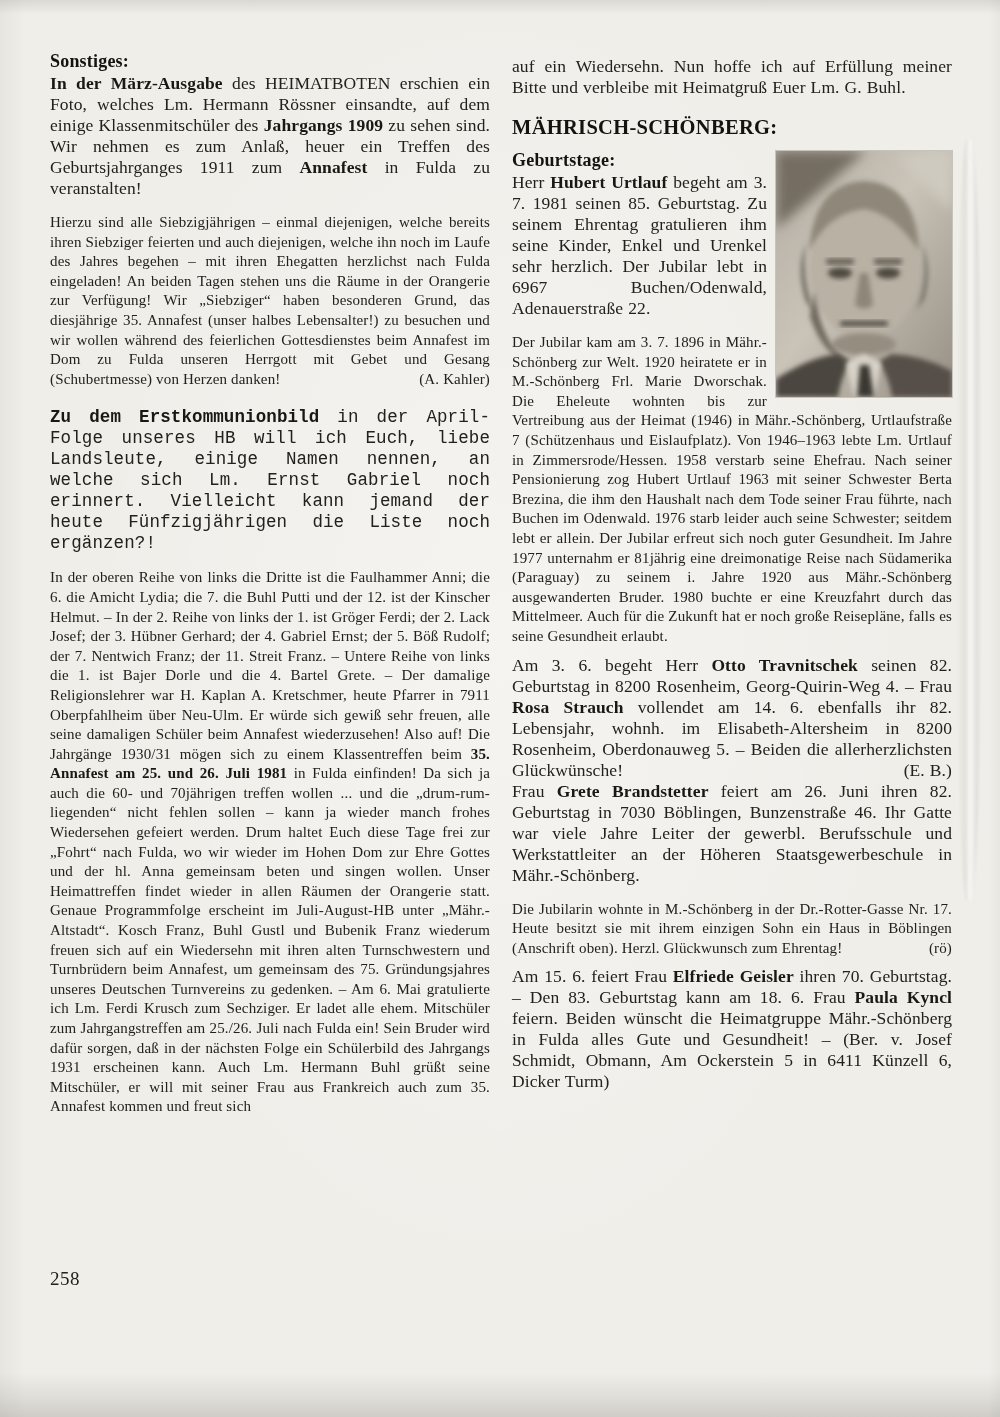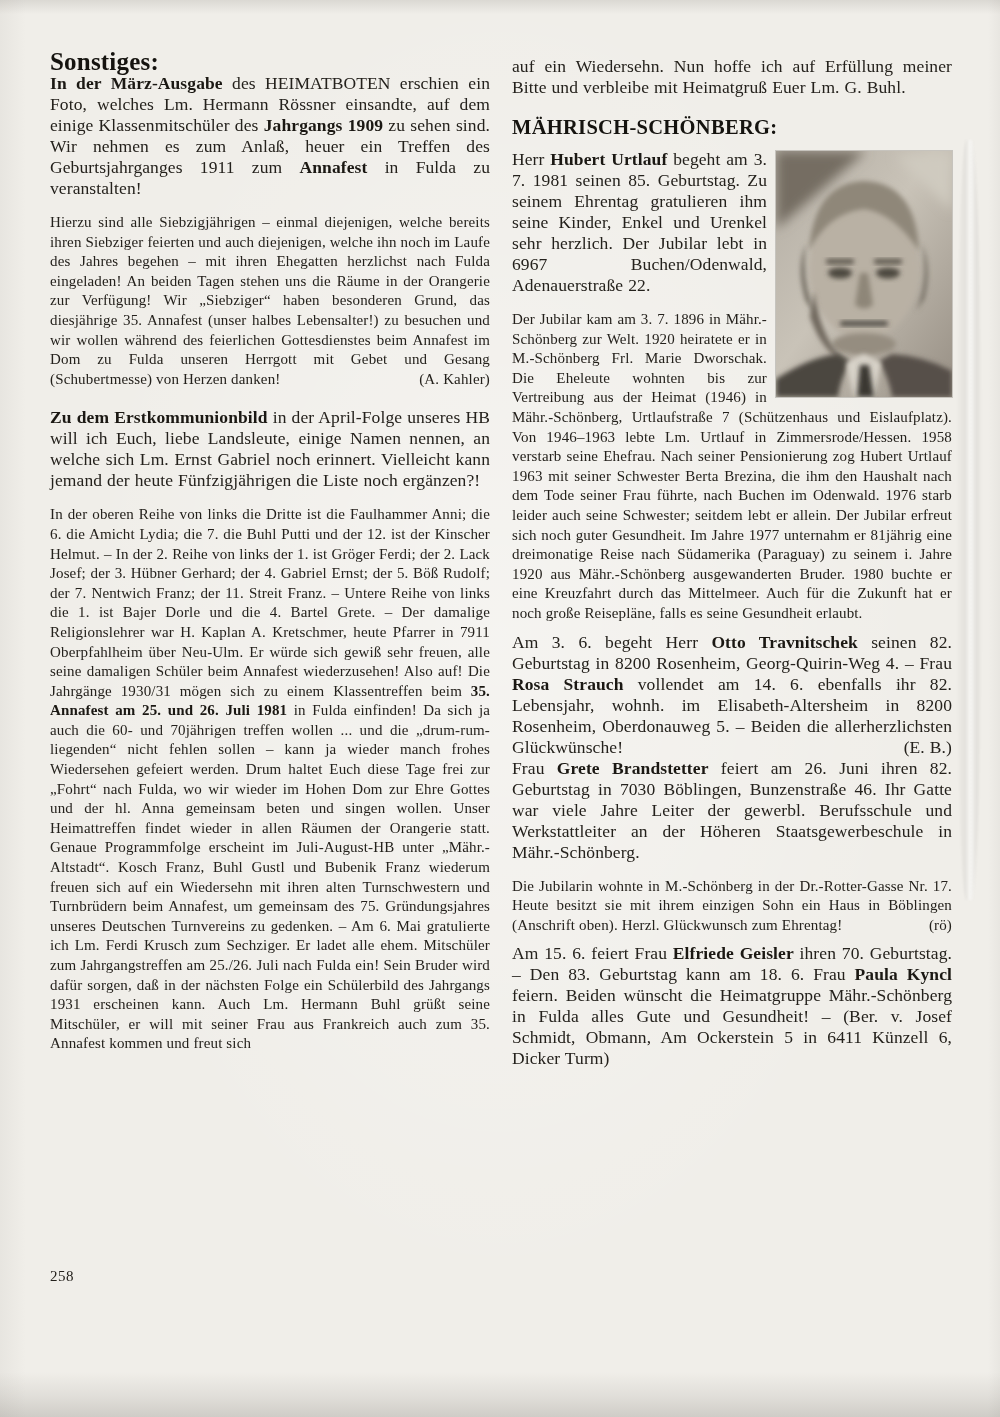--- a/index.html
+++ b/index.html
@@ -18,36 +18,36 @@
   .crease{
     position:absolute;top:140px;right:18px;width:26px;height:760px;
     background:linear-gradient(90deg, rgba(0,0,0,0) 0, rgba(0,0,0,.05) 35%, rgba(255,255,255,.5) 55%, rgba(0,0,0,.06) 80%, rgba(0,0,0,0) 100%);
     border-radius:40%/50%;
     filter:blur(1px);
   }
   .col{position:absolute;width:440px;}
   .col-left{left:50px;top:50px;}
   .col-right{left:512px;top:56px;}
 
-  .hd{font-weight:bold;color:#15130f;font-size:25px;line-height:23px;margin:0;letter-spacing:.2px;}
+  .hd{font-weight:bold;color:#15130f;font-size:18px;line-height:23px;margin:0;letter-spacing:.2px;}
   .hd-big{font-size:20.5px;line-height:25px;margin:17px 0 9px 0;letter-spacing:.3px;}
   .lg{font-size:17.5px;line-height:21px;text-align:justify;margin:0;letter-spacing:.1px;word-spacing:.5px;hyphens:auto;-webkit-hyphens:auto;overflow-wrap:break-word;}
   .sm{font-size:15px;line-height:19.6px;text-align:justify;margin:0;letter-spacing:.15px;hyphens:auto;-webkit-hyphens:auto;overflow-wrap:break-word;}
   .b{font-weight:bold;color:#1b1813;}
   .sig{float:right;}
-  .mt2{margin-top:14px;} .mt8{margin-top:8px;} .mt14{margin-top:0;} .mt18{margin-top:18px;}
+  .mt2{margin-top:14px;} .mt8{margin-top:8px;} .mt14{margin-top:0;} .mt18{margin-top:18px;font-family:Liberation Mono, monospace;}
 
   .photo{
     float:right;width:176px;height:246px;margin:2px 0 5px 9px;
     box-shadow:0 0 0 1px rgba(70,66,60,.25);
     background:#b5afa5;
   }
   .photo svg{display:block;width:100%;height:100%;}
 
-  .pageno{position:absolute;left:50px;top:1268px;font-size:15px;color:#24211c;letter-spacing:.5px;}
+  .pageno{position:absolute;left:50px;top:1268px;font-size:19px;color:#24211c;letter-spacing:.5px;}
 </style>
 </head>
 <body>
 
 <div class="page">
 
   <div class="crease"></div>
 
   <div class="col col-left">
     <p class="hd">Sonstiges:</p>
@@ -96,20 +96,21 @@
         <rect x="64" y="170" width="48" height="5" rx="2.5" fill="#4e4943" filter="url(#b1)"></rect>
         <ellipse cx="88" cy="193" rx="32" ry="11" fill="#958d80" filter="url(#b1)"></ellipse>
         <path d="M38,140 Q46,196 74,212 Q48,206 34,166 Z" fill="#6f685d" filter="url(#b1)"></path>
         <path d="M0,246 L0,228 Q34,206 62,203 L74,210 Q64,230 62,246 Z" fill="#4b463f" filter="url(#b1)"></path>
         <path d="M176,246 L176,220 Q148,205 116,203 L103,210 Q114,230 116,246 Z" fill="#565049" filter="url(#b1)"></path>
         <path d="M70,212 L88,203 L105,212 L98,246 L78,246 Z" fill="#d8d3c9" filter="url(#b1)"></path>
         <path d="M84,214 L93,214 L98,246 L81,246 Z" fill="#3b3733" filter="url(#b1)"></path>
       </svg>
     </span>
 
+    <p class="hd">Geburtstage:</p>
 
     <p class="lg"><span>Herr </span><span class="b">Hubert Urtlauf</span><span> begeht am 3. 7. 1981 seinen 85. Geburtstag. Zu seinem Ehrentag gratulieren ihm seine Kinder, Enkel und Urenkel sehr herzlich. Der Jubilar lebt in 6967 Buchen/Odenwald, Adenauerstraße 22.</span></p>
 
     <p class="sm mt2">Der Jubilar kam am 3. 7. 1896 in Mähr.-Schönberg zur Welt. 1920 heiratete er in M.-Schönberg Frl. Marie Dworschak. Die Eheleute wohnten bis zur Vertreibung aus der Heimat (1946) in Mähr.-Schönberg, Urtlaufstraße 7 (Schützenhaus und Eislaufplatz). Von 1946–1963 lebte Lm. Urtlauf in Zimmersrode/Hessen. 1958 verstarb seine Ehefrau. Nach seiner Pensionierung zog Hubert Urtlauf 1963 mit seiner Schwester Berta Brezina, die ihm den Haushalt nach dem Tode seiner Frau führte, nach Buchen im Odenwald. 1976 starb leider auch seine Schwester; seitdem lebt er allein. Der Jubilar erfreut sich noch guter Gesundheit. Im Jahre 1977 unternahm er 81jährig eine dreimonatige Reise nach Südamerika (Paraguay) zu seinem i. Jahre 1920 aus Mähr.-Schönberg ausgewanderten Bruder. 1980 buchte er eine Kreuzfahrt durch das Mittelmeer. Auch für die Zukunft hat er noch große Reisepläne, falls es seine Gesundheit erlaubt.</p>
 
     <p class="lg mt8"><span>Am 3. 6. begeht Herr </span><span class="b">Otto Travnitschek</span><span> seinen 82. Geburtstag in 8200 Rosenheim, Georg-Quirin-Weg 4. – Frau </span><span class="b">Rosa Strauch</span><span> vollendet am 14. 6. ebenfalls ihr 82. Lebensjahr, wohnh. im Elisabeth-Altersheim in 8200 Rosenheim, Oberdonauweg 5. – Beiden die allerherzlichsten Glückwünsche!</span><span class="sig">(E. B.)</span></p>
 
     <p class="lg mt14"><span>Frau </span><span class="b">Grete Brandstetter</span><span> feiert am 26. Juni ihren 82. Geburtstag in 7030 Böblingen, Bunzenstraße 46. Ihr Gatte war viele Jahre Leiter der gewerbl. Berufsschule und Werkstattleiter an der Höheren Staatsgewerbeschule in Mähr.-Schönberg.</span></p>
 
     <p class="sm mt2"><span>Die Jubilarin wohnte in M.-Schönberg in der Dr.-Rotter-Gasse Nr. 17. Heute besitzt sie mit ihrem einzigen Sohn ein Haus in Böblingen (Anschrift oben). Herzl. Glückwunsch zum Ehrentag!</span><span class="sig">(rö)</span></p>

